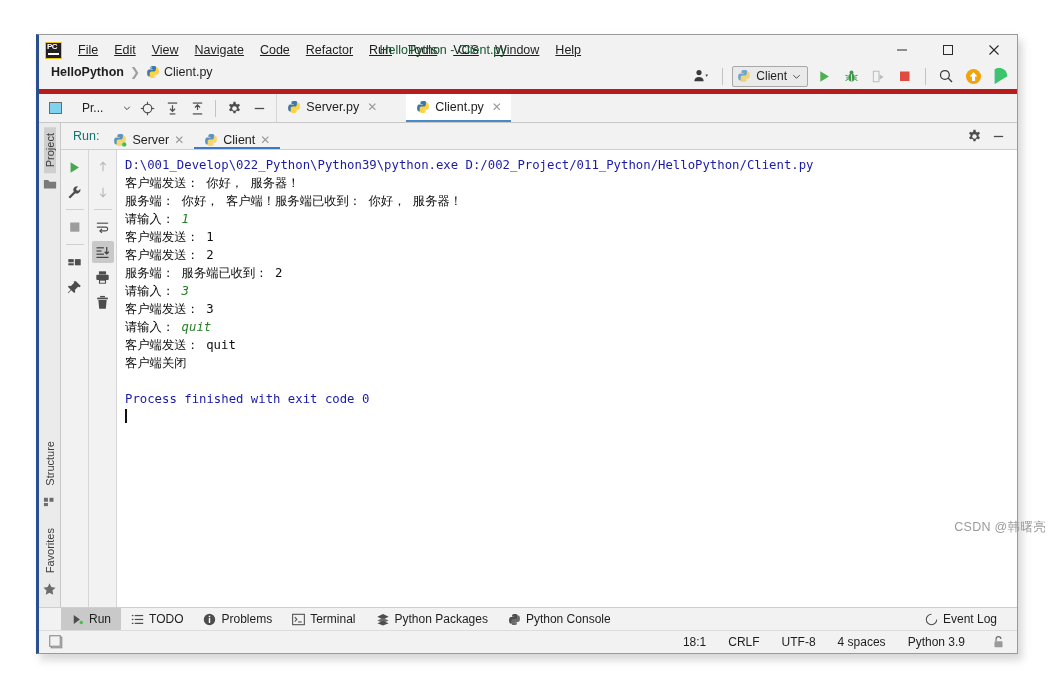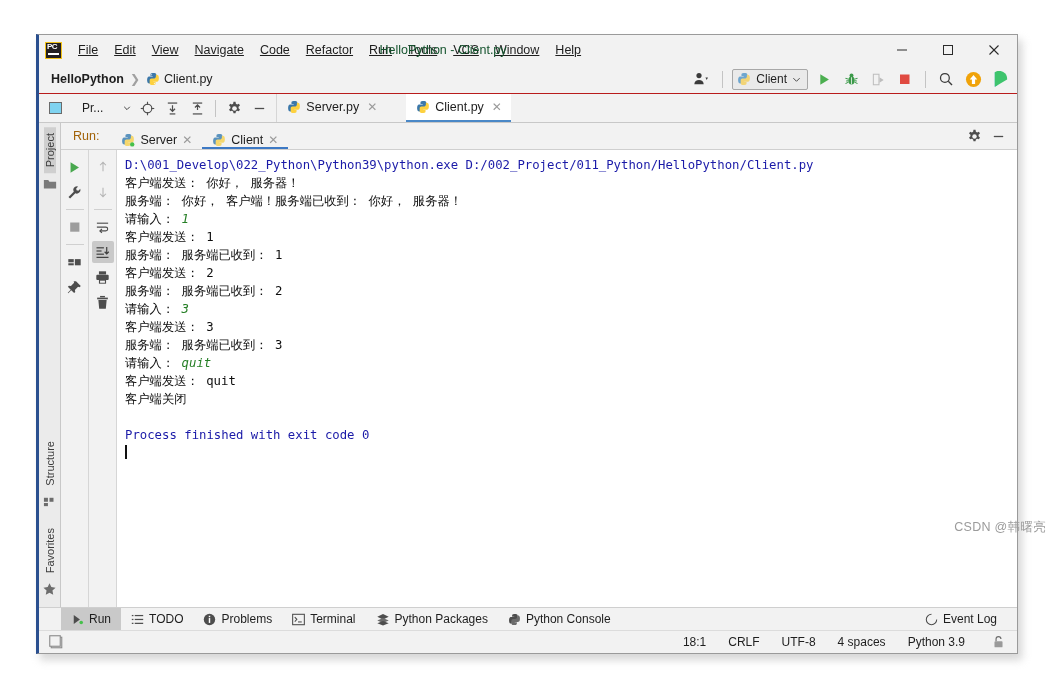--- a/index.html
+++ b/index.html
@@ -99,23 +99,23 @@
     display: flex; align-items: center; justify-content: center;
     color: #2b2b2b;
     font-size: 13px;
     cursor: default;
   }
 
   
   .navbar {
     height: 29px; min-height: 29px;
     background: #f2f2f2;
-    display: flex; align-items: center;
+    display: flex; align-items: flex-start;
     padding: 0 6px 0 12px;
-    border-bottom: 1px solid #b91c1c;
+    border-bottom: 5px solid #b91c1c;
   }
   .crumb {
     font-size: 12.5px; color: #1e1e1e;
     display: flex; align-items: center; gap: 4px;
     white-space: nowrap;
   }
   .crumb.bold { font-weight: bold; }
   .crumb-sep { color: #a0a0a0; margin: 0 6px; font-size: 12px; }
 
   .nav-right { margin-left: auto; display: flex; align-items: center; gap: 5px; }
@@ -207,23 +207,23 @@
     background: #ffffff;
   }
   .runtabs {
     height: 27px; min-height: 27px;
     background: #f2f2f2;
     display: flex; align-items: stretch;
     border-bottom: 1px solid #cfcfcf;
     padding-left: 12px;
   }
   .runtabs-label {
-    font-size: 12.5px; color: #a16207;
+    font-size: 12.5px; color: #0f766e;
     display: flex; align-items: center;
-    margin-right: 12px;
+    margin-right: 4px;
   }
   .rtab {
     display: flex; align-items: flex-end; gap: 5px;
     padding: 0 10px;
     font-size: 12.5px; color: #1e1e1e;
     cursor: default;
     border-bottom: 2px solid transparent;
   }
   .rtab.active { border-bottom: 2px solid #3d79c4; }
   .rtab .x { color: #9a9a9a; font-size: 12px; }
@@ -669,26 +669,24 @@
               </svg>
             </div>
           </div>
 
           <div class="console">
             <div class="cline cmd">D:\001_Develop\022_Python\Python39\python.exe D:/002_Project/011_Python/HelloPython/Client.py</div>
             <div class="cline">客户端发送： 你好， 服务器！</div>
             <div class="cline">服务端： 你好， 客户端！服务端已收到： 你好， 服务器！</div>
             <div class="cline"><span>请输入： </span><span class="inp">1</span></div>
             <div class="cline">客户端发送： 1</div>
-            <div class="cline">服务端： 服务端已收到： 1</div>
             <div class="cline">客户端发送： 2</div>
             <div class="cline">服务端： 服务端已收到： 2</div>
             <div class="cline"><span>请输入： </span><span class="inp">3</span></div>
             <div class="cline">客户端发送： 3</div>
-            <div class="cline">服务端： 服务端已收到： 3</div>
             <div class="cline"><span>请输入： </span><span class="inp">quit</span></div>
             <div class="cline">客户端发送： quit</div>
             <div class="cline">客户端关闭</div>
             <div class="cline blank"></div>
             <div class="cline exit">Process finished with exit code 0</div>
             <div class="cline"><span class="caret"></span></div>
             <div class="scroll-v"></div>
           </div>
         </div>
       </div>

